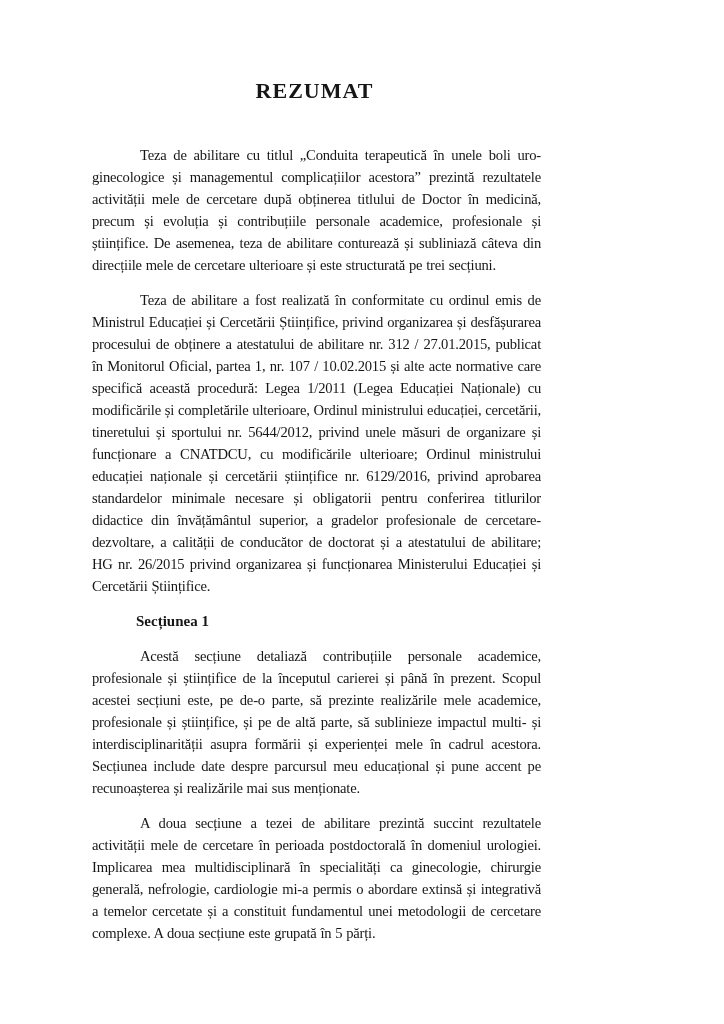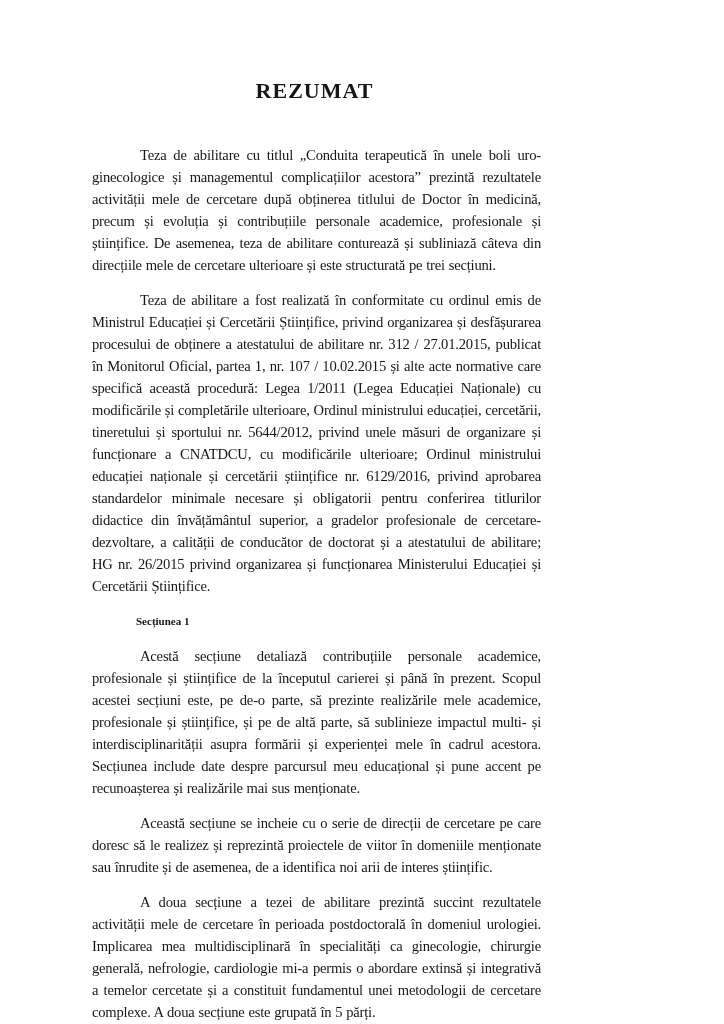--- a/index.html
+++ b/index.html
@@ -34,39 +34,38 @@
     text-align: justify;
     text-indent: 48px;
     font-size: 14.6px;
     line-height: 22px;
     letter-spacing: -0.2px;
     word-spacing: 0.4px;
   }
   .section-heading {
     margin: 3px 0 13px 0;
     text-indent: 48px;
-    font-size: 11px;
+    font-size: 15px;
     line-height: 22px;
     font-weight: bold;
   }
 </style>
 </head>
 <body>
 
 <div class="page">
 
   <h1 class="doc-title">REZUMAT</h1>
 
   <p class="para">Teza de abilitare cu titlul „Conduita terapeutică în unele boli uro-ginecologice și managementul complicațiilor acestora” prezintă rezultatele activității mele de cercetare după obținerea titlului de Doctor în medicină, precum și evoluția și contribuțiile personale academice, profesionale și științifice. De asemenea, teza de abilitare conturează și subliniază câteva din direcțiile mele de cercetare ulterioare și este structurată pe trei secțiuni.</p>
 
   <p class="para">Teza de abilitare a fost realizată în conformitate cu ordinul emis de Ministrul Educației și Cercetării Științifice, privind organizarea și desfășurarea procesului de obținere a atestatului de abilitare nr. 312 / 27.01.2015, publicat în Monitorul Oficial, partea 1, nr. 107 / 10.02.2015 și alte acte normative care specifică această procedură: Legea 1/2011 (Legea Educației Naționale) cu modificările și completările ulterioare, Ordinul ministrului educației, cercetării, tineretului și sportului nr. 5644/2012, privind unele măsuri de organizare și funcționare a CNATDCU, cu modificările ulterioare; Ordinul ministrului educației naționale și cercetării științifice nr. 6129/2016, privind aprobarea standardelor minimale necesare și obligatorii pentru conferirea titlurilor didactice din învățământul superior, a gradelor profesionale de cercetare-dezvoltare, a calității de conducător de doctorat și a atestatului de abilitare; HG nr. 26/2015 privind organizarea și funcționarea Ministerului Educației și Cercetării Științifice.</p>
 
   <h2 class="section-heading">Secțiunea 1</h2>
 
   <p class="para">Acestă secțiune detaliază contribuțiile personale academice, profesionale și științifice de la începutul carierei și până în prezent. Scopul acestei secțiuni este, pe de-o parte, să prezinte realizările mele academice, profesionale și științifice, și pe de altă parte, să sublinieze impactul multi- și interdisciplinarității asupra formării și experienței mele în cadrul acestora. Secțiunea include date despre parcursul meu educațional și pune accent pe recunoașterea și realizările mai sus menționate.</p>
 
-  <p class="para">Această secțiune se incheie cu o serie de direcții de cercetare pe care doresc să le realizez și reprezintă proiectele de viitor în domeniile menționate sau înrudite și de asemenea, de a identifica noi arii de interes științific.</p>
 
 
   <p class="para">A doua secțiune a tezei de abilitare prezintă succint rezultatele activității mele de cercetare în perioada postdoctorală în domeniul urologiei. Implicarea mea multidisciplinară în specialități ca ginecologie, chirurgie generală, nefrologie, cardiologie mi-a permis o abordare extinsă și integrativă a temelor cercetate și a constituit fundamentul unei metodologii de cercetare complexe. A doua secțiune este grupată în 5 părți.</p>
 
 
 </div>
 
 </body></html>

